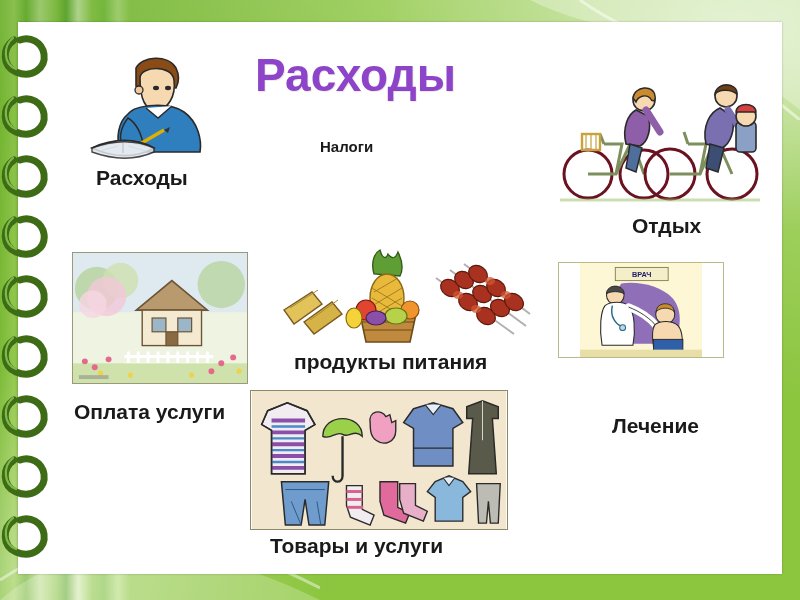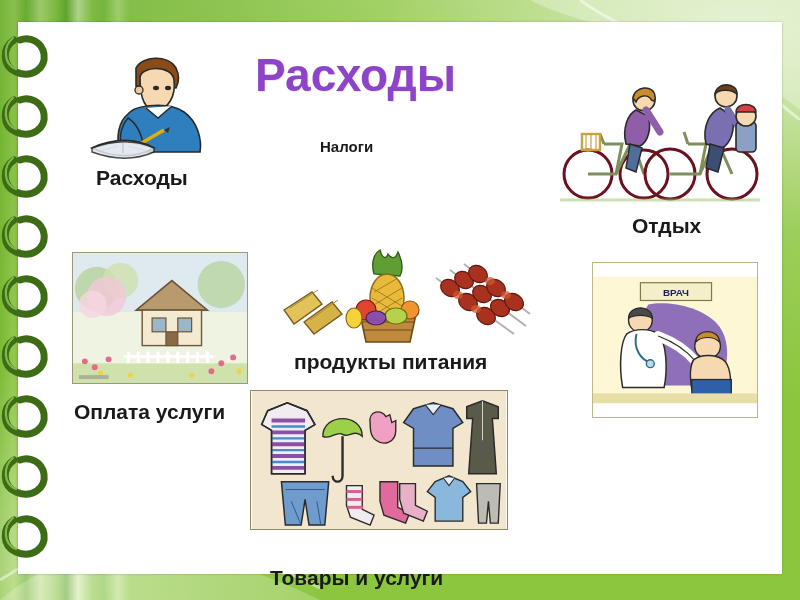--- a/index.html
+++ b/index.html
@@ -95,31 +95,31 @@
     font-size: 21px;
     font-weight: bold;
   }
 
   #lbl-nalogi   { left: 320px; top: 138px; }
   #lbl-obuch    { left: 96px;  top: 166px; }
   #lbl-otdyh    { left: 600px; top: 214px; margin-left: 32px; }
   #lbl-produkty { left: 294px; top: 350px; }
   #lbl-oplata   { left: 74px;  top: 400px; }
   #lbl-lechenie { left: 612px; top: 414px; }
-  #lbl-tovary   { left: 270px; top: 534px; margin-top: 32px; }
+  #lbl-tovary   { left: 270px; top: 534px; }
 
   
   .pic { position: absolute; z-index: 7; }
 
   #pic-student { left: 84px;  top: 52px;  width: 140px; height: 118px; }
   #pic-bikes   { left: 560px; top: 48px;  width: 200px; height: 160px; }
   #pic-house   { left: 72px;  top: 252px; width: 176px; height: 132px;
                  border: 1px solid #9a9a7a; box-sizing: border-box; }
   #pic-food    { left: 278px; top: 248px; width: 254px; height: 100px; }
-  #pic-doctor  { left: 592px; top: 262px; width: 166px; height: 156px;
+  #pic-doctor  { left: 558px; top: 262px; width: 166px; height: 96px;
                  border: 1px solid #b9b98a; box-sizing: border-box; }
   #pic-clothes { left: 250px; top: 390px; width: 258px; height: 140px;
                  border: 1px solid #8a8a6a; box-sizing: border-box; }
 
   .pic svg { display: block; width: 100%; height: 100%; }
 </style>
 </head>
 <body>
 
 <div id="slide">
@@ -160,20 +160,21 @@
     </g>
   </svg>
 
   <div id="title">Расходы</div>
 
   <div class="label big" id="lbl-nalogi">Налоги</div>
   <div class="label med" id="lbl-obuch">Расходы</div>
   <div class="label med" id="lbl-otdyh">Отдых</div>
   <div class="label med" id="lbl-produkty">продукты питания</div>
   <div class="label med" id="lbl-oplata">Оплата услуги</div>
+  <div class="label med" id="lbl-lechenie">Лечение</div>
   <div class="label med" id="lbl-tovary">Товары и услуги</div>
 
   <div class="pic" id="pic-student">
     <svg viewBox="0 0 140 118">
 
       <path d="M52,16 C58,4 84,2 92,16 C96,24 94,32 92,36 L52,34 Z" fill="#8a4b16" stroke="#2a2a2a" stroke-width="1.6"></path>
 
       <path d="M56,26 C56,14 88,12 90,28 C92,44 84,58 72,58 C60,58 56,44 56,26 Z" fill="#f6d9b0" stroke="#2a2a2a" stroke-width="1.6"></path>
 
       <ellipse cx="72" cy="36" rx="3" ry="2.2" fill="#2a2a2a"></ellipse>

